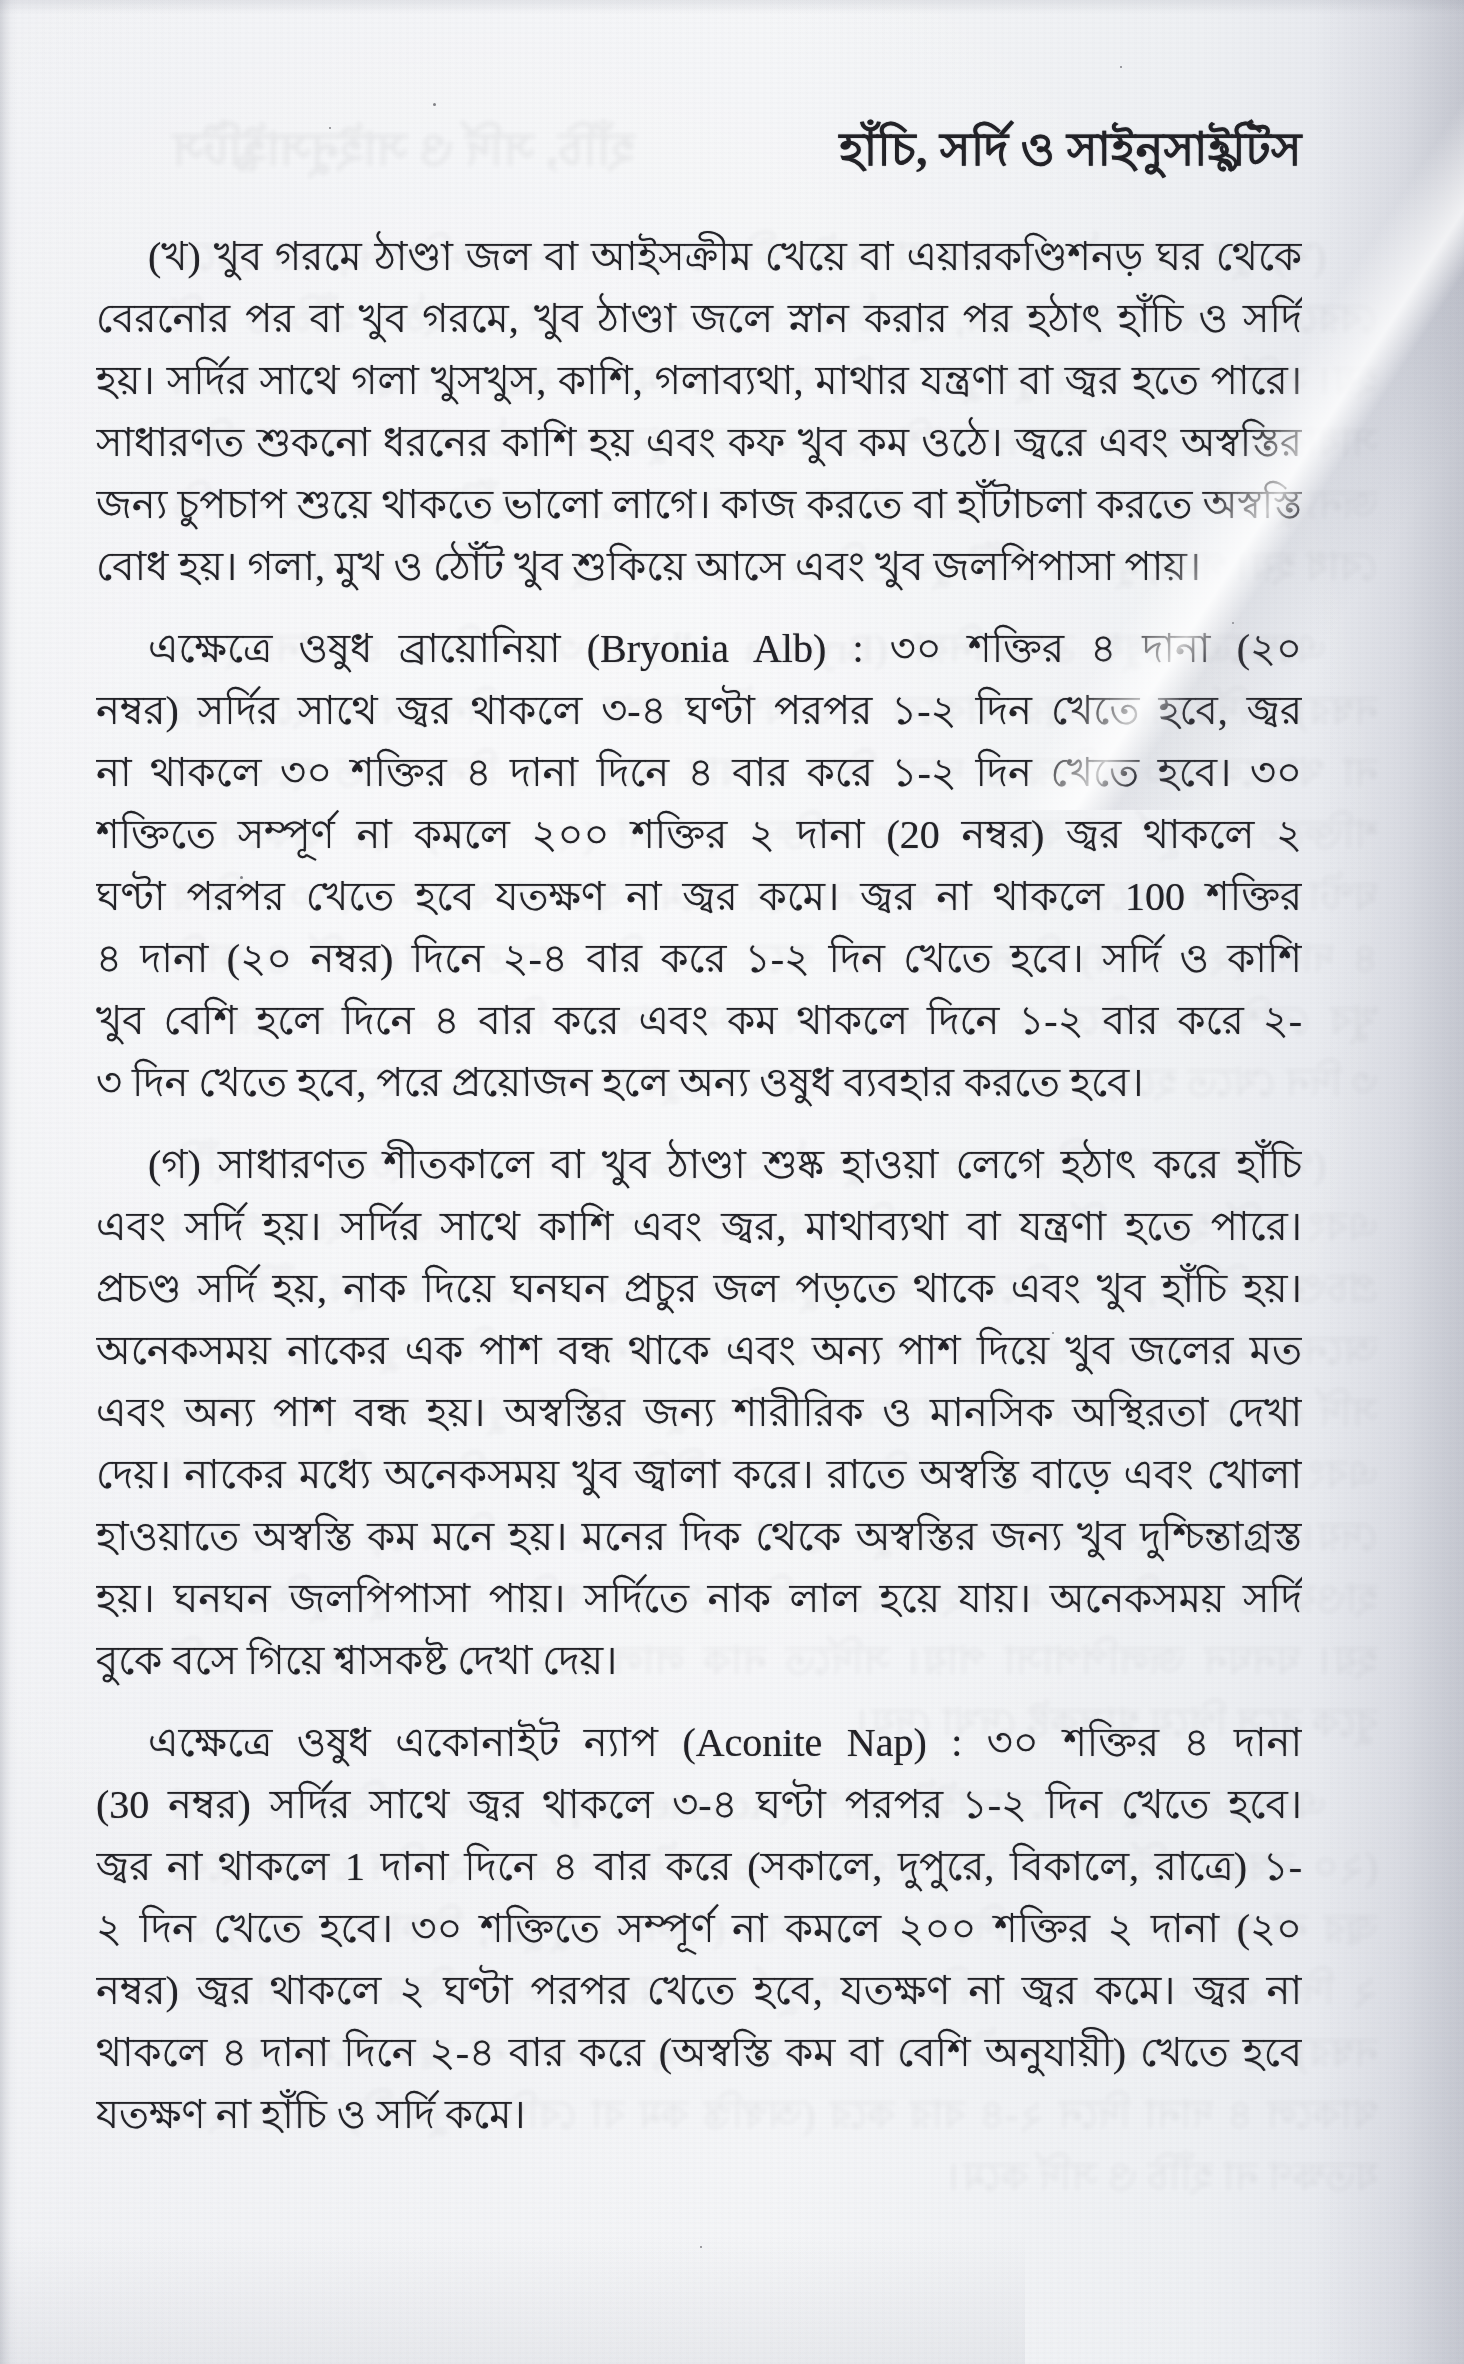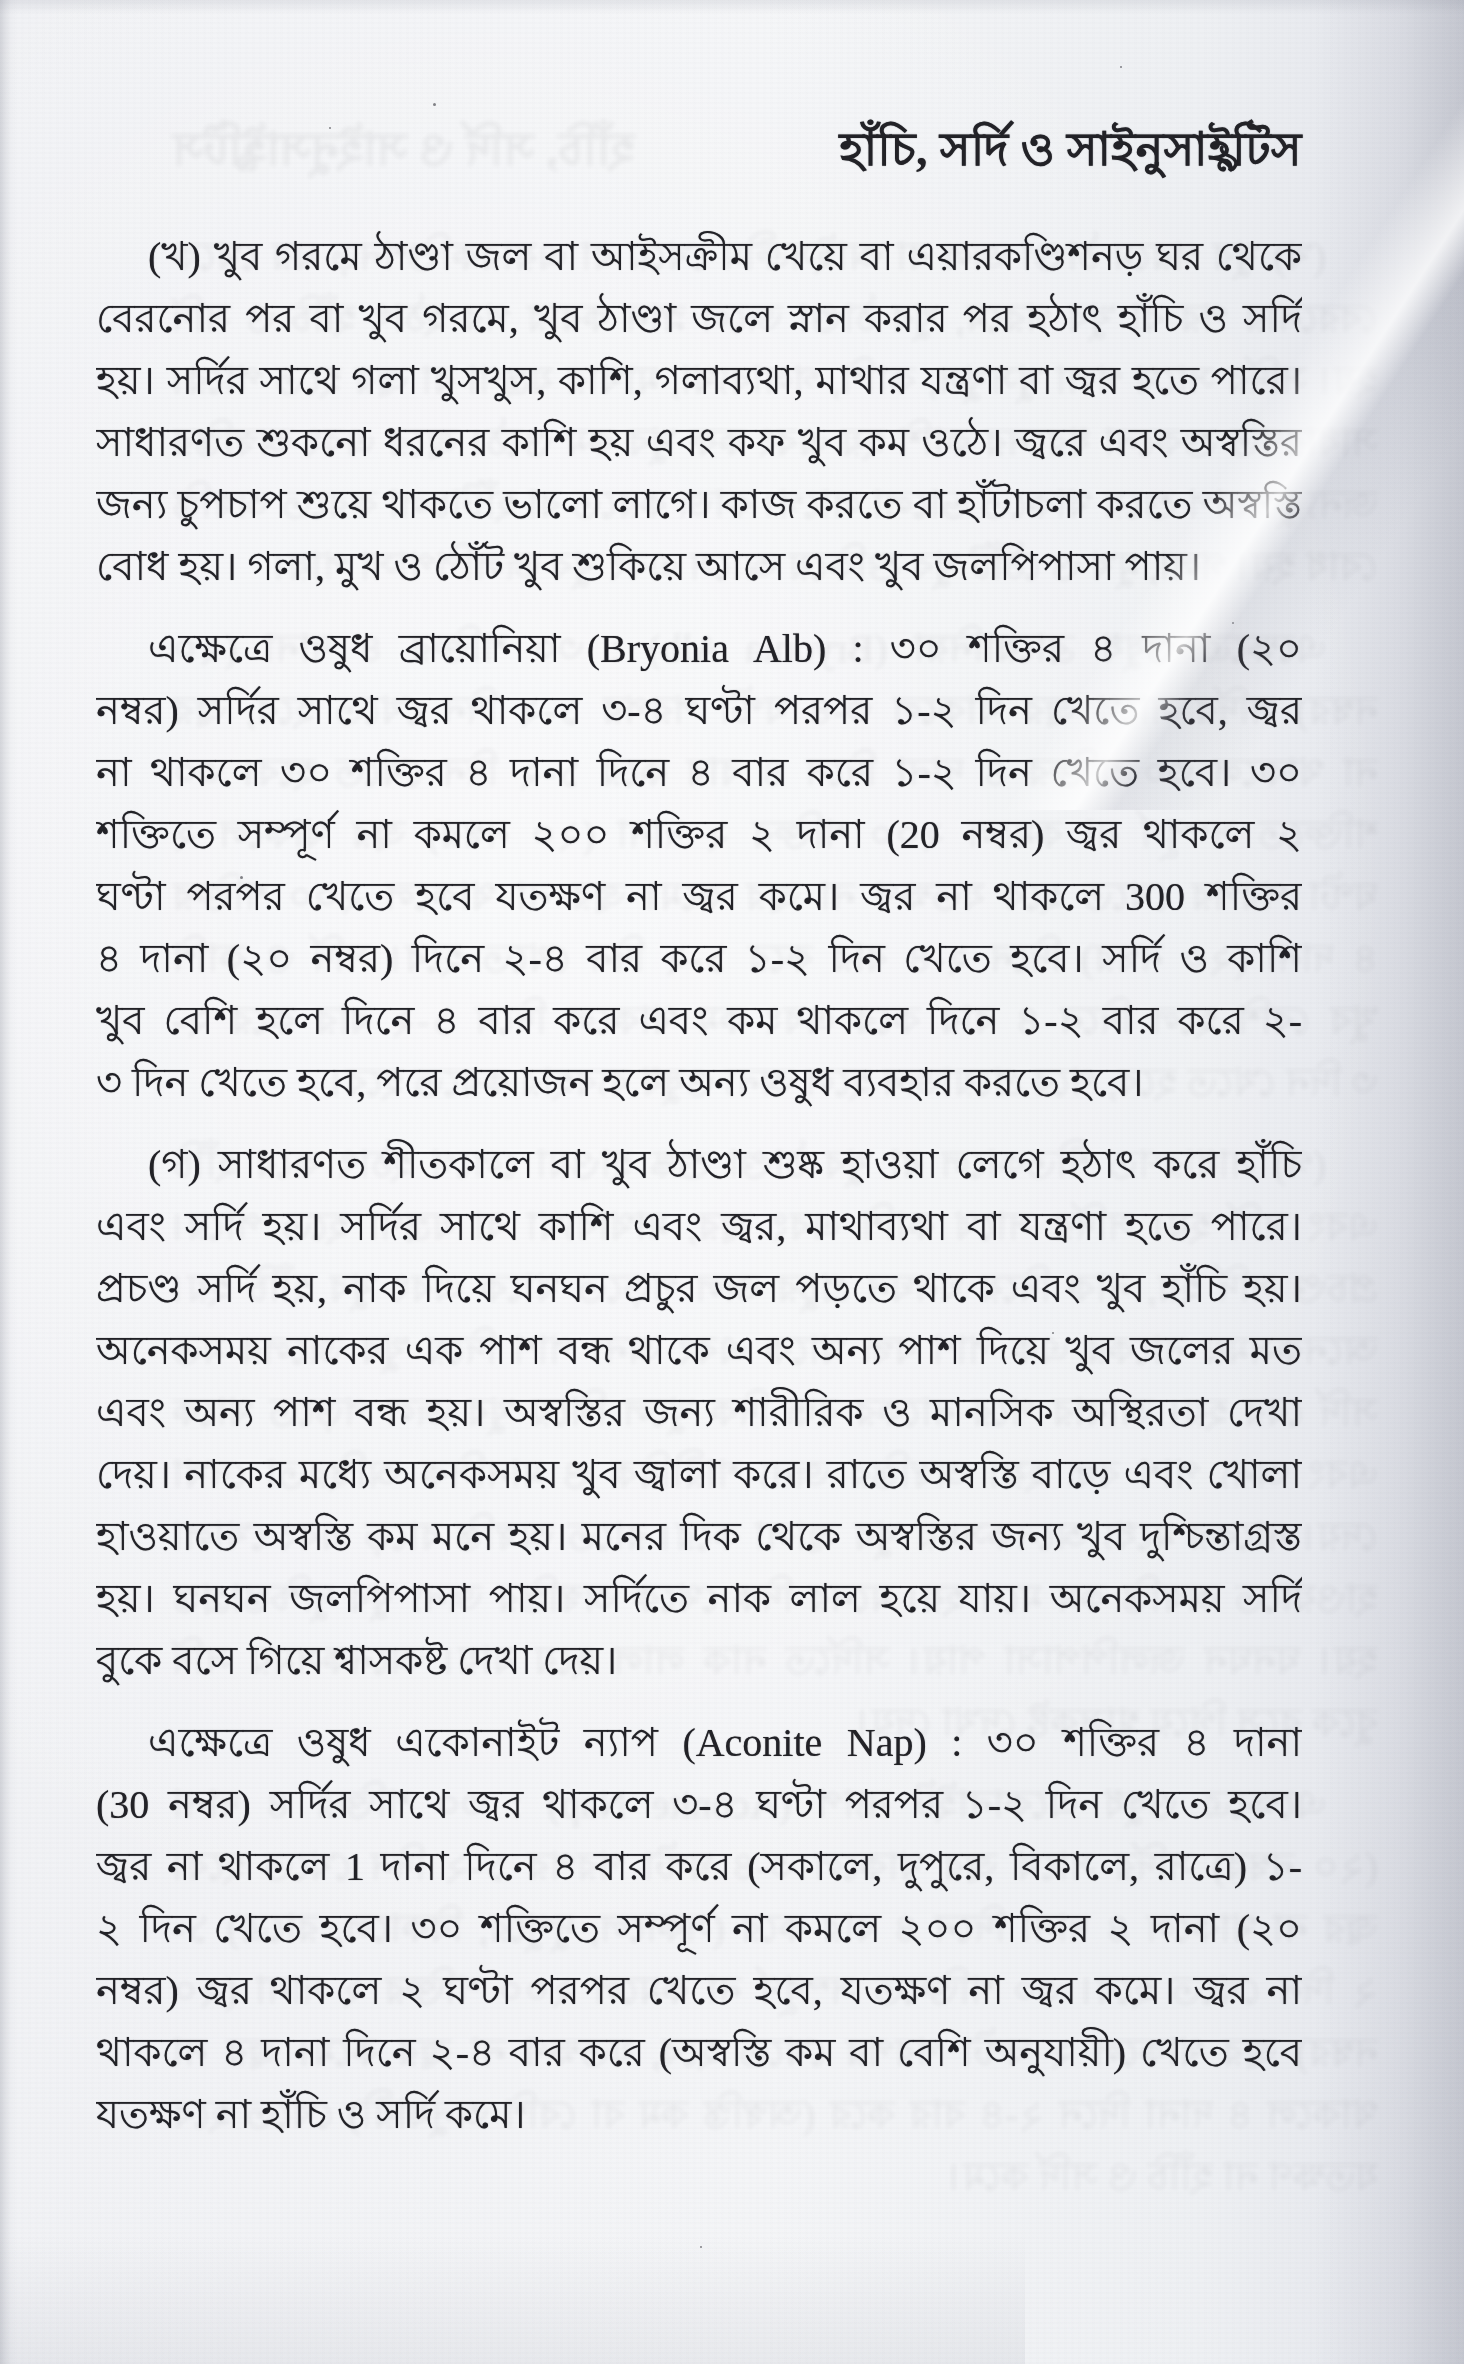--- a/index.html
+++ b/index.html
@@ -202,21 +202,21 @@
           <span class="line">হয়। সর্দির সাথে গলা খুসখুস, কাশি, গলাব্যথা, মাথার যন্ত্রণা বা জ্বর হতে পারে।</span>
           <span class="line">সাধারণত শুকনো ধরনের কাশি হয় এবং কফ খুব কম ওঠে। জ্বরে এবং অস্বস্তির</span>
           <span class="line">জন্য চুপচাপ শুয়ে থাকতে ভালো লাগে। কাজ করতে বা হাঁটাচলা করতে অস্বস্তি</span>
           <span class="line">বোধ হয়। গলা, মুখ ও ঠোঁট খুব শুকিয়ে আসে এবং খুব জলপিপাসা পায়।</span>
         </p>
       <p class="para">
           <span class="line">এক্ষেত্রে ওষুধ ব্রায়োনিয়া (Bryonia Alb) : ৩০ শক্তির ৪ দানা (২০</span>
           <span class="line">নম্বর) সর্দির সাথে জ্বর থাকলে ৩-৪ ঘণ্টা পরপর ১-২ দিন খেতে হবে, জ্বর</span>
           <span class="line">না থাকলে  ৩০ শক্তির ৪ দানা দিনে ৪ বার করে ১-২ দিন খেতে হবে। ৩০</span>
           <span class="line">শক্তিতে সম্পূর্ণ না কমলে ২০০ শক্তির ২ দানা (20 নম্বর) জ্বর থাকলে ২</span>
-          <span class="line">ঘণ্টা পরপর খেতে হবে যতক্ষণ না জ্বর কমে। জ্বর না থাকলে 300 শক্তির</span>
+          <span class="line">ঘণ্টা পরপর খেতে হবে যতক্ষণ না জ্বর কমে। জ্বর না থাকলে 100 শক্তির</span>
           <span class="line">৪ দানা (২০ নম্বর) দিনে ২-৪ বার করে ১-২ দিন খেতে হবে। সর্দি ও কাশি</span>
           <span class="line">খুব বেশি হলে দিনে ৪ বার করে এবং কম থাকলে দিনে ১-২ বার করে ২-</span>
           <span class="line">৩ দিন খেতে হবে, পরে প্রয়োজন হলে অন্য ওষুধ ব্যবহার করতে হবে।</span>
         </p>
       <p class="para">
           <span class="line">(গ) সাধারণত শীতকালে বা খুব ঠাণ্ডা শুষ্ক হাওয়া লেগে হঠাৎ করে হাঁচি</span>
           <span class="line">এবং সর্দি হয়। সর্দির সাথে কাশি এবং জ্বর, মাথাব্যথা বা যন্ত্রণা হতে পারে।</span>
           <span class="line">প্রচণ্ড সর্দি হয়, নাক দিয়ে ঘনঘন প্রচুর জল  পড়তে থাকে এবং খুব হাঁচি হয়।</span>
           <span class="line">অনেকসময় নাকের এক পাশ বন্ধ থাকে এবং অন্য  পাশ দিয়ে খুব জলের মত</span>
           <span class="line">এবং অন্য পাশ বন্ধ হয়। অস্বস্তির জন্য শারীরিক ও মানসিক অস্থিরতা দেখা</span>

